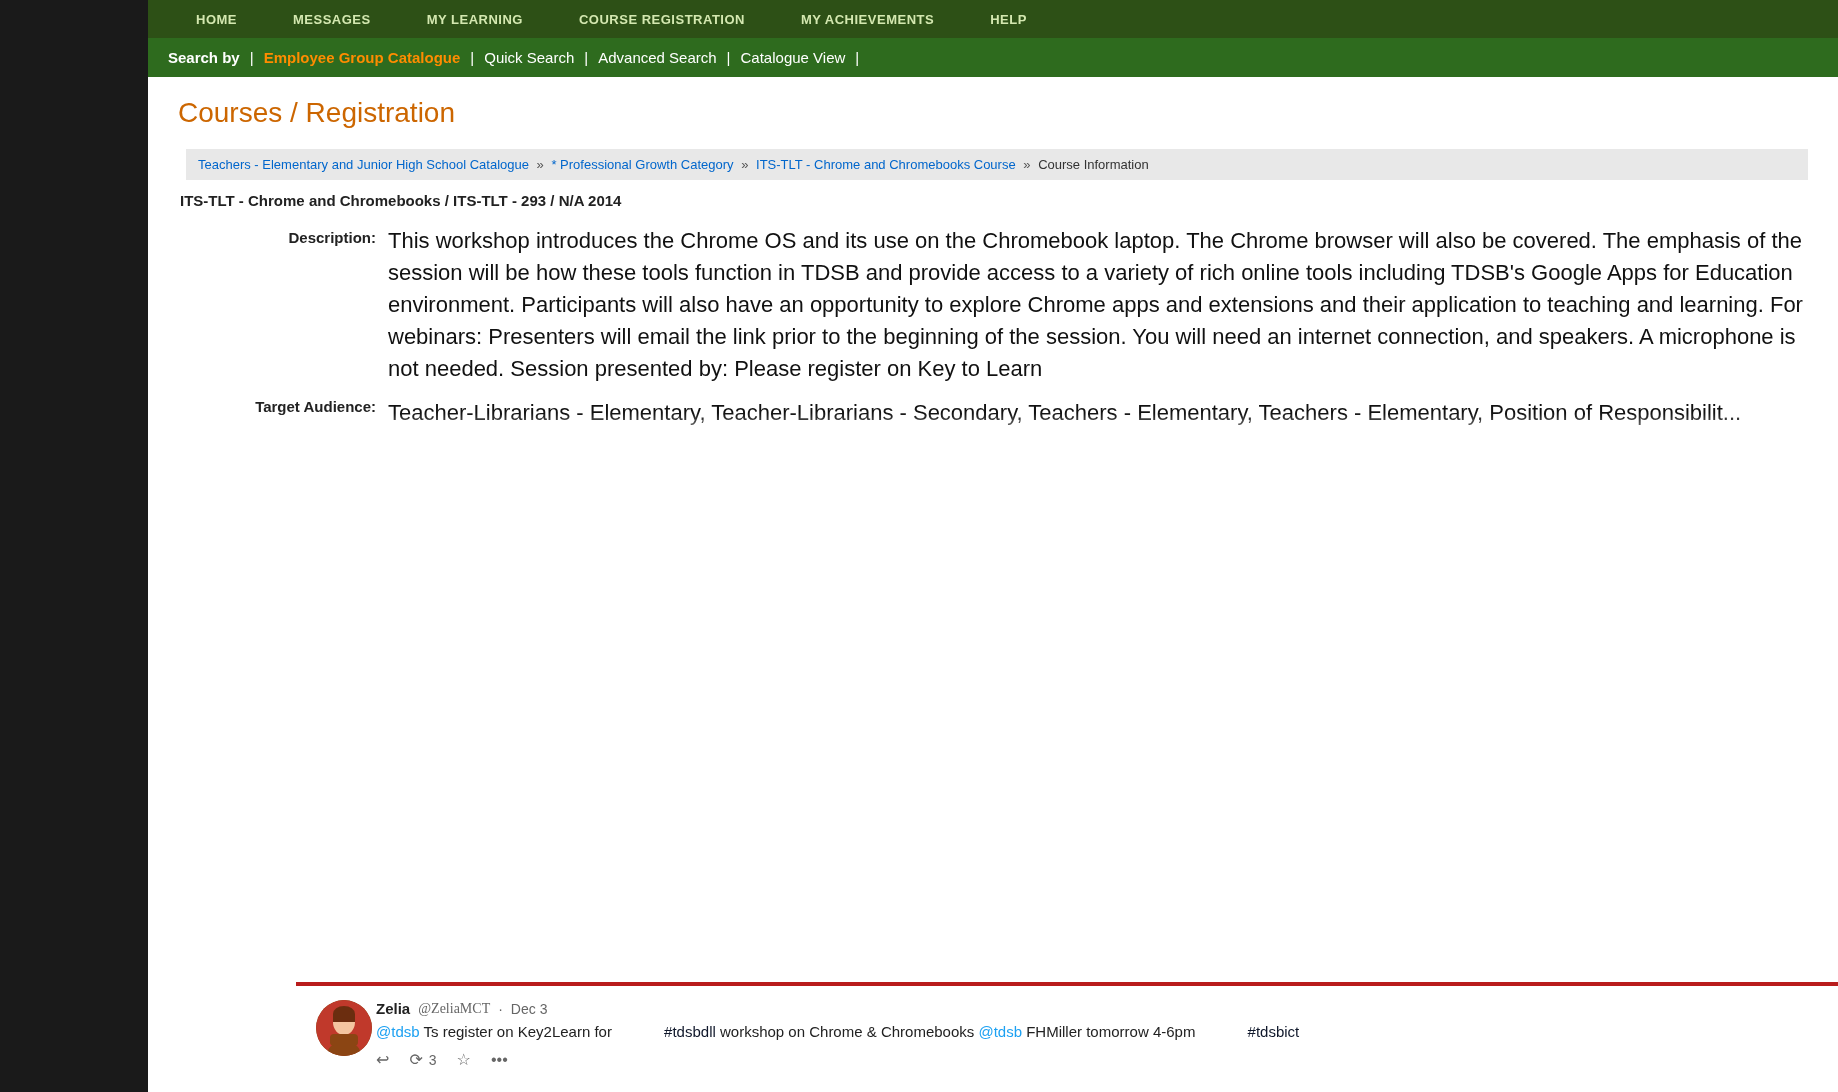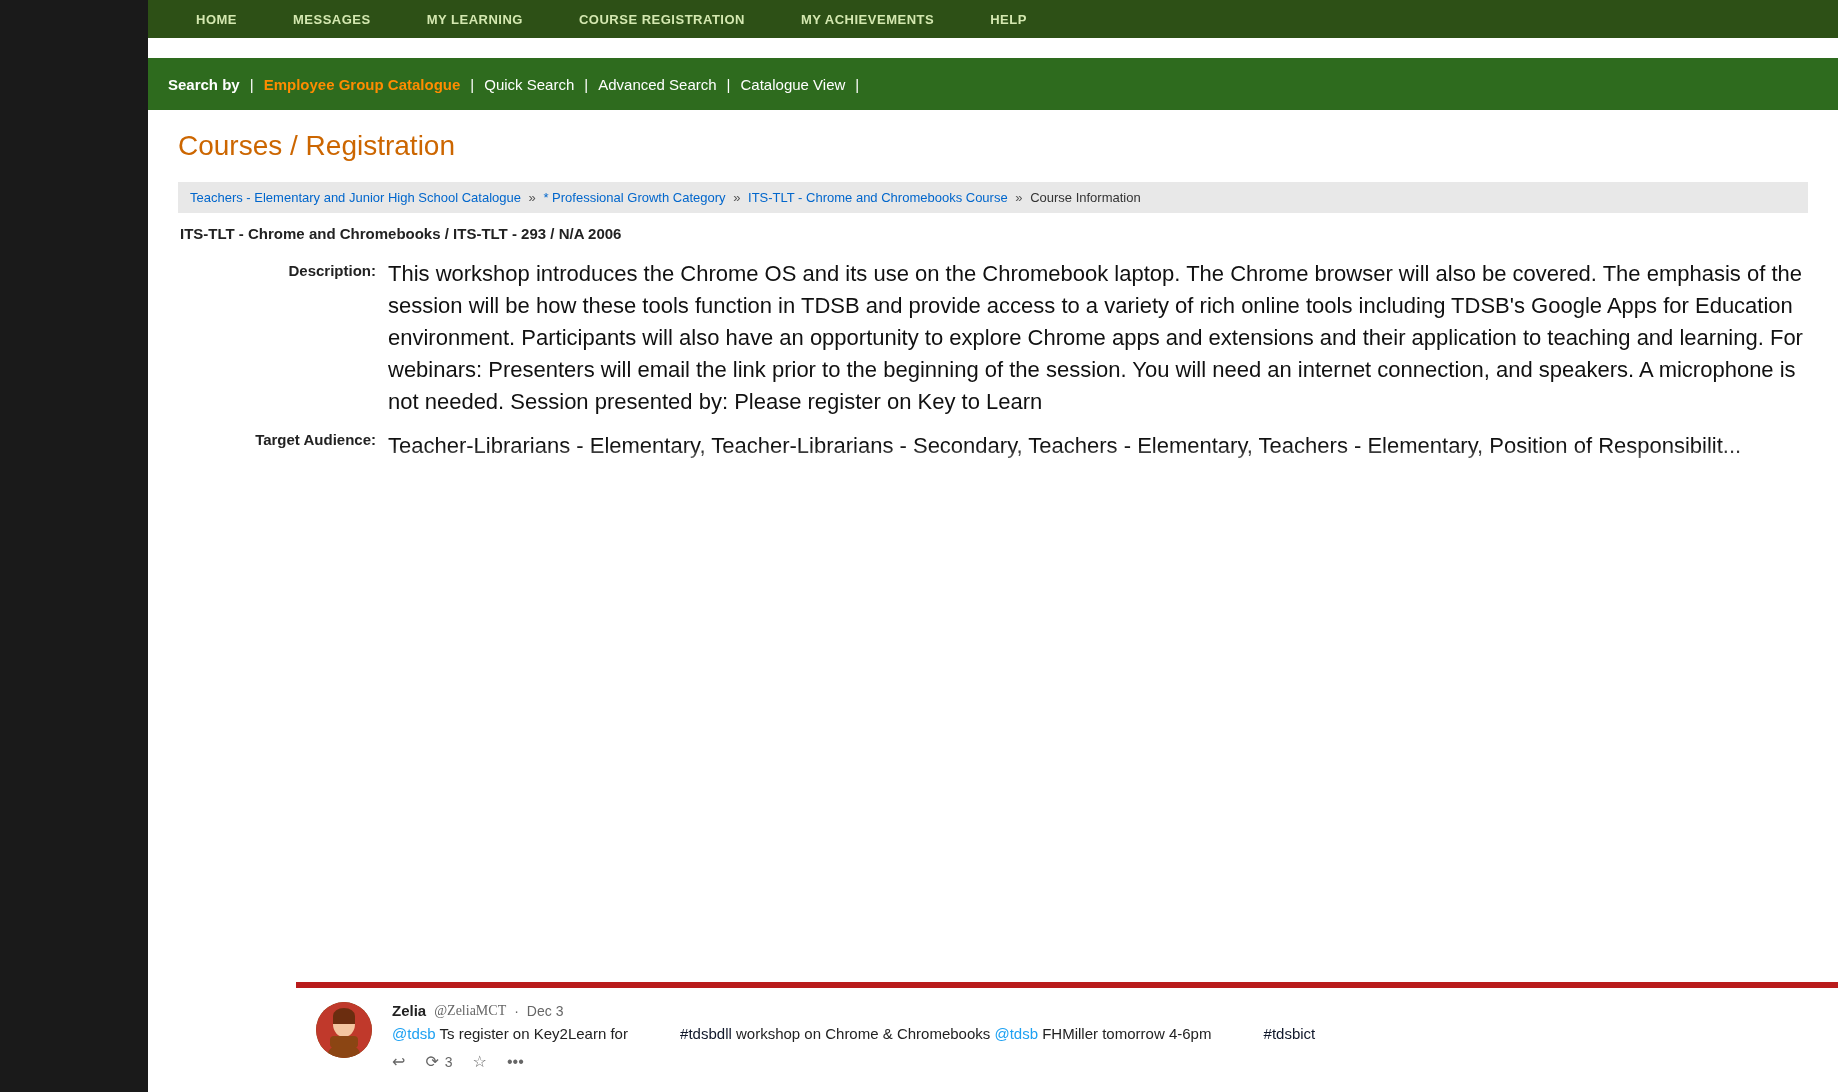--- a/index.html
+++ b/index.html
@@ -47,26 +47,25 @@
       letter-spacing: 0.5px;
       padding: 0 28px;
       cursor: pointer;
       text-transform: uppercase;
       text-decoration: none;
     }
 
     
     .search-bar {
       background: #2e6b1e;
-      height: 52px;
+      height: 39px;
       display: flex;
       align-items: center;
       padding: 0 20px;
       gap: 6px;
-      margin-top: 20px;
     }
     .search-bar-label {
       color: #fff;
       font-size: 15px;
       font-weight: bold;
     }
     .search-bar-sep {
       color: #fff;
       font-size: 15px;
       margin: 0 4px;
@@ -99,20 +98,21 @@
       margin-bottom: 20px;
     }
 
     
     .breadcrumb-bar {
       background: #e8e8e8;
       padding: 8px 12px;
       margin-bottom: 12px;
       font-size: 13px;
       color: #333;
+      margin-left: 8px;
     }
     .breadcrumb-bar a {
       color: #0066cc;
       text-decoration: none;
     }
     .breadcrumb-sep {
       color: #555;
       margin: 0 4px;
     }
 
@@ -158,25 +158,25 @@
       font-size: 15px;
     }
 
     
     .tweet-area {
       position: absolute;
       bottom: 0;
       left: 148px;
       right: 0;
       background: #fff;
-      border-top: 6px solid #b91c1c;
+      border-top: 4px solid #b91c1c;
       padding: 14px 20px;
       display: flex;
       align-items: flex-start;
-      gap: 20px;
+      gap: 4px;
       min-height: 110px;
     }
     .tweet-avatar {
       width: 56px;
       height: 56px;
       border-radius: 50%;
       background: #8B4513;
       overflow: hidden;
       flex-shrink: 0;
       display: flex;
@@ -292,21 +292,21 @@
     <div class="breadcrumb-bar">
       <a>Teachers - Elementary and Junior High School Catalogue</a>
       <span class="breadcrumb-sep">»</span>
       <a>* Professional Growth Category</a>
       <span class="breadcrumb-sep">»</span>
       <a>ITS-TLT - Chrome and Chromebooks Course</a>
       <span class="breadcrumb-sep">»</span>
       <span>Course Information</span>
     </div>
 
-    <div class="course-title-bar">ITS-TLT - Chrome and Chromebooks / ITS-TLT - 293 / N/A 2006</div>
+    <div class="course-title-bar">ITS-TLT - Chrome and Chromebooks / ITS-TLT - 293 / N/A 2014</div>
 
     <div class="fade-bottom" style="max-height:460px; overflow:hidden;">
       <table class="course-details">
         <tbody>
         <tr>
           <td class="label small" style="padding-top:4px;">Description:</td>
           <td class="value description">This workshop introduces the Chrome OS and its use on the Chromebook laptop. The Chrome browser will also be covered. The emphasis of the session will be how these tools function in TDSB and provide access to a variety of rich online tools including TDSB's Google Apps for Education environment. Participants will also have an opportunity to explore Chrome apps and extensions and their application to teaching and learning. For webinars: Presenters will email the link prior to the beginning of the session. You will need an internet connection, and speakers. A microphone is not needed. Session presented by: Please register on Key to Learn</td>
         </tr>
         <tr>
           <td class="label small">Target Audience:</td>

